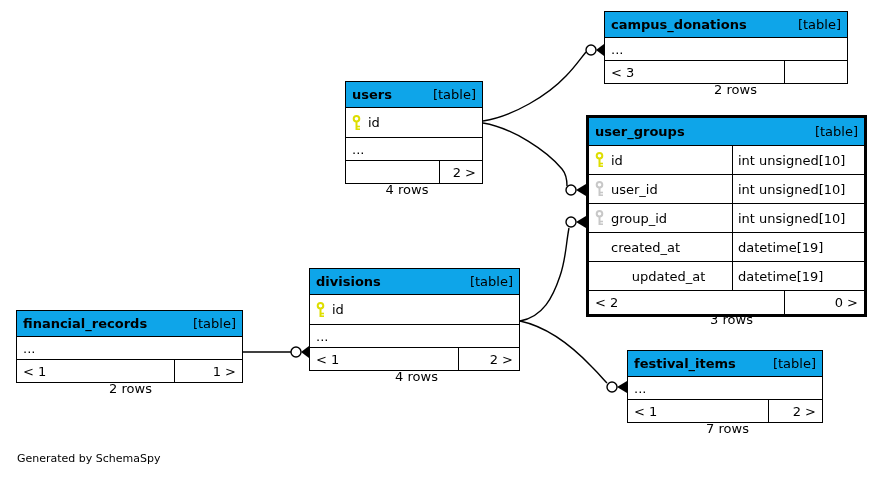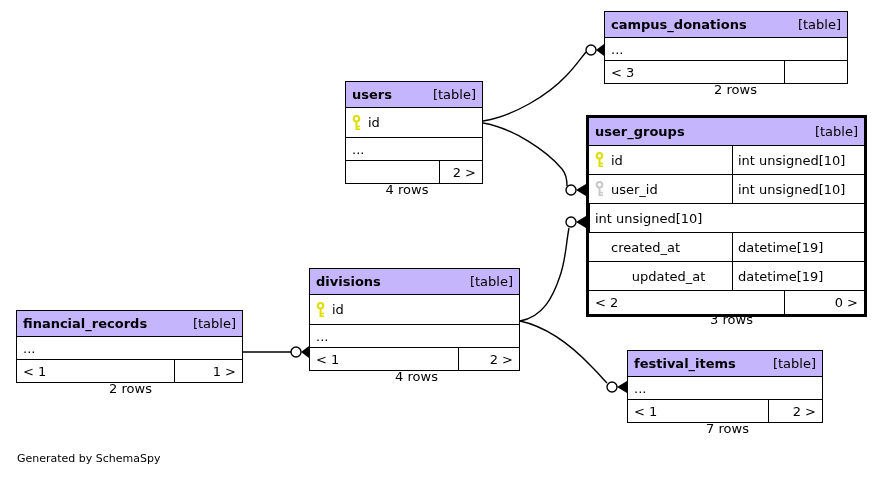--- a/index.html
+++ b/index.html
@@ -9,21 +9,21 @@
     font-size:13px;color:#000;overflow:hidden;
   }
   .edges{position:absolute;left:0;top:0;z-index:1;}
   .dbtable{
     position:absolute;z-index:2;background:#fff;
     border:1.6px solid #000;box-sizing:border-box;
   }
   .dbtable.emphasized{border-width:3px;}
   .thead{
     display:flex;justify-content:space-between;align-items:center;
-    background:#c4b5fd;border-bottom:1.6px solid #000;
+    background:#0ea5e9;border-bottom:1.6px solid #000;
     height:26px;padding:0 6px;box-sizing:border-box;
   }
   .tname{font-weight:bold;}
   .tbadge{font-weight:normal;margin-left:14px;}
   .trow{
     display:flex;align-items:stretch;border-bottom:1.5px solid #000;
     height:30px;box-sizing:border-box;background:#fff;
   }
   .trow.ellipsis-row{height:23px;}
   .cell-name{
@@ -161,20 +161,31 @@
               <line x1="4.5" y1="14.2" x2="8" y2="14.2" stroke="currentColor" stroke-width="1.6"></line>
             </svg>
         </span>
         <span>user_id</span>
       </div>
       <div class="cell-type">
           <span>int unsigned[10]</span>
         </div>
     </div>
     <div class="trow" style="height:29px;">
+      <div class="cell-name">
+        <span class="keyicon fk">
+          <svg width="9" height="16" viewBox="0 0 9 16">
+              <circle cx="4.5" cy="3.8" r="2.8" fill="none" stroke="currentColor" stroke-width="2"></circle>
+              <line x1="4.5" y1="6.6" x2="4.5" y2="15" stroke="currentColor" stroke-width="2"></line>
+              <line x1="4.5" y1="11.5" x2="8" y2="11.5" stroke="currentColor" stroke-width="1.6"></line>
+              <line x1="4.5" y1="14.2" x2="8" y2="14.2" stroke="currentColor" stroke-width="1.6"></line>
+            </svg>
+        </span>
+        <span>group_id</span>
+      </div>
       <div class="cell-type">
           <span>int unsigned[10]</span>
         </div>
     </div>
     <div class="trow" style="height:29px;">
       <div class="cell-name" style="padding-left:22px;">
         <span>created_at</span>
       </div>
       <div class="cell-type">
           <span>datetime[19]</span>

